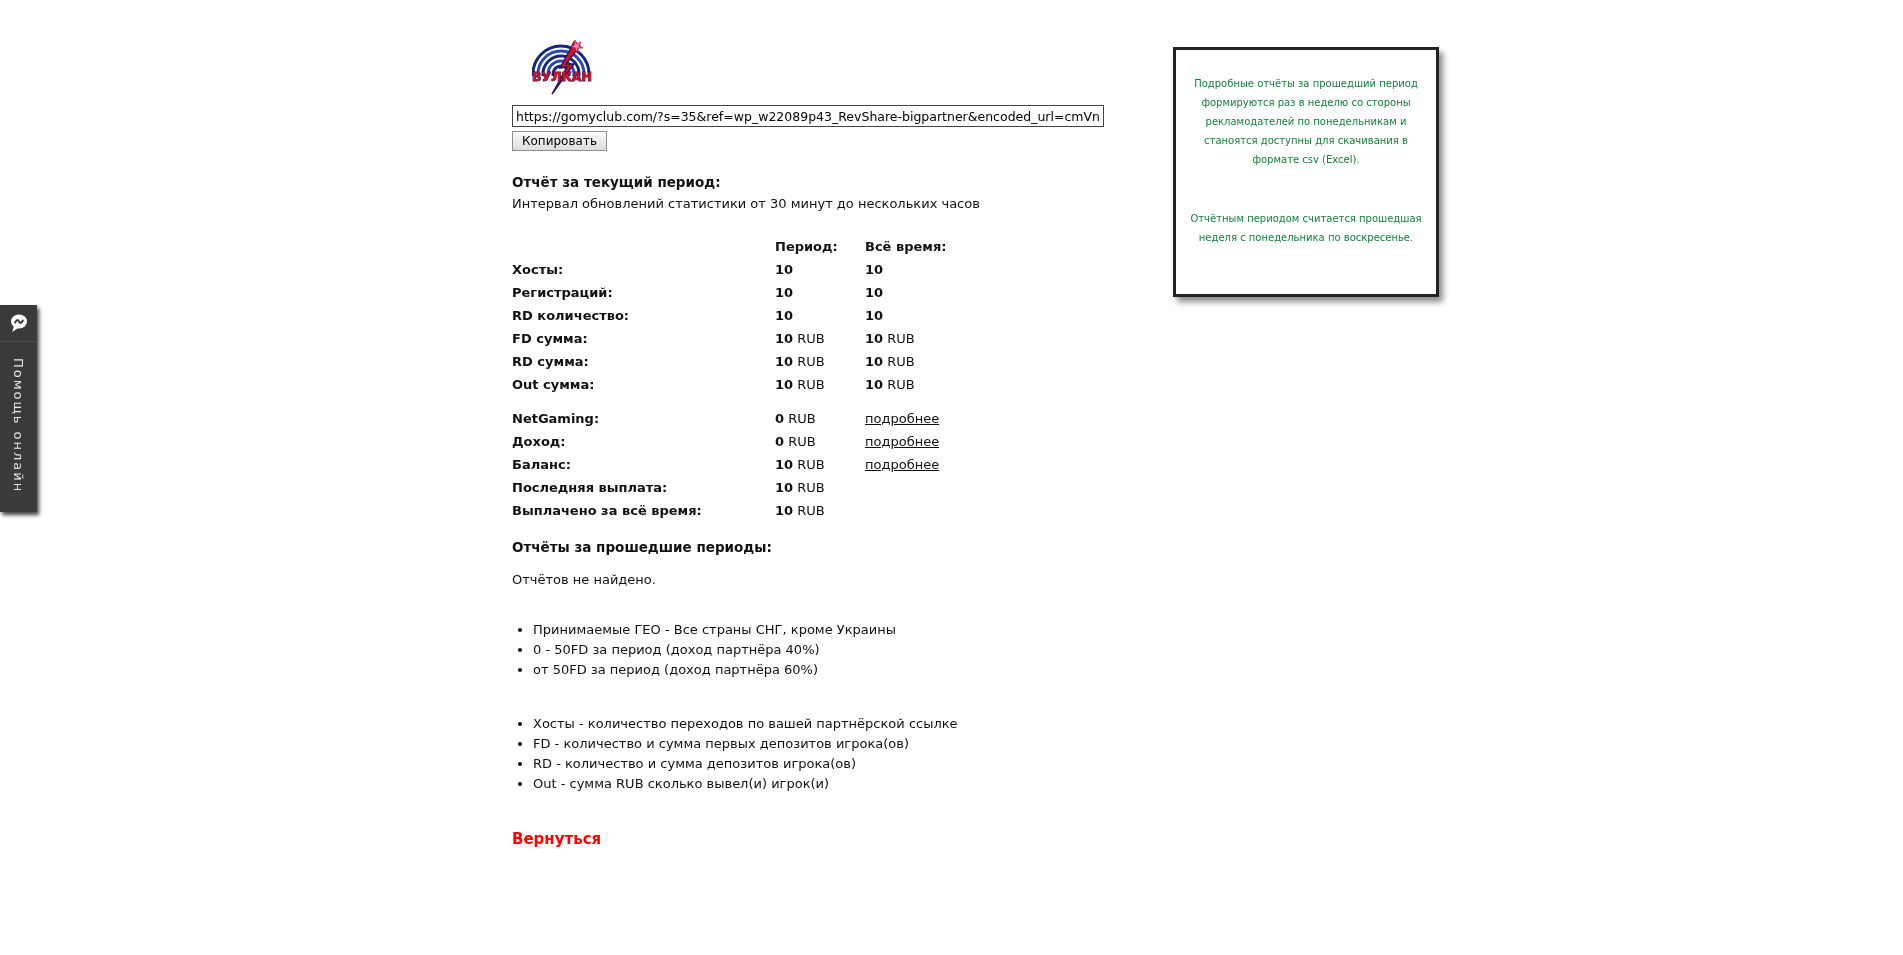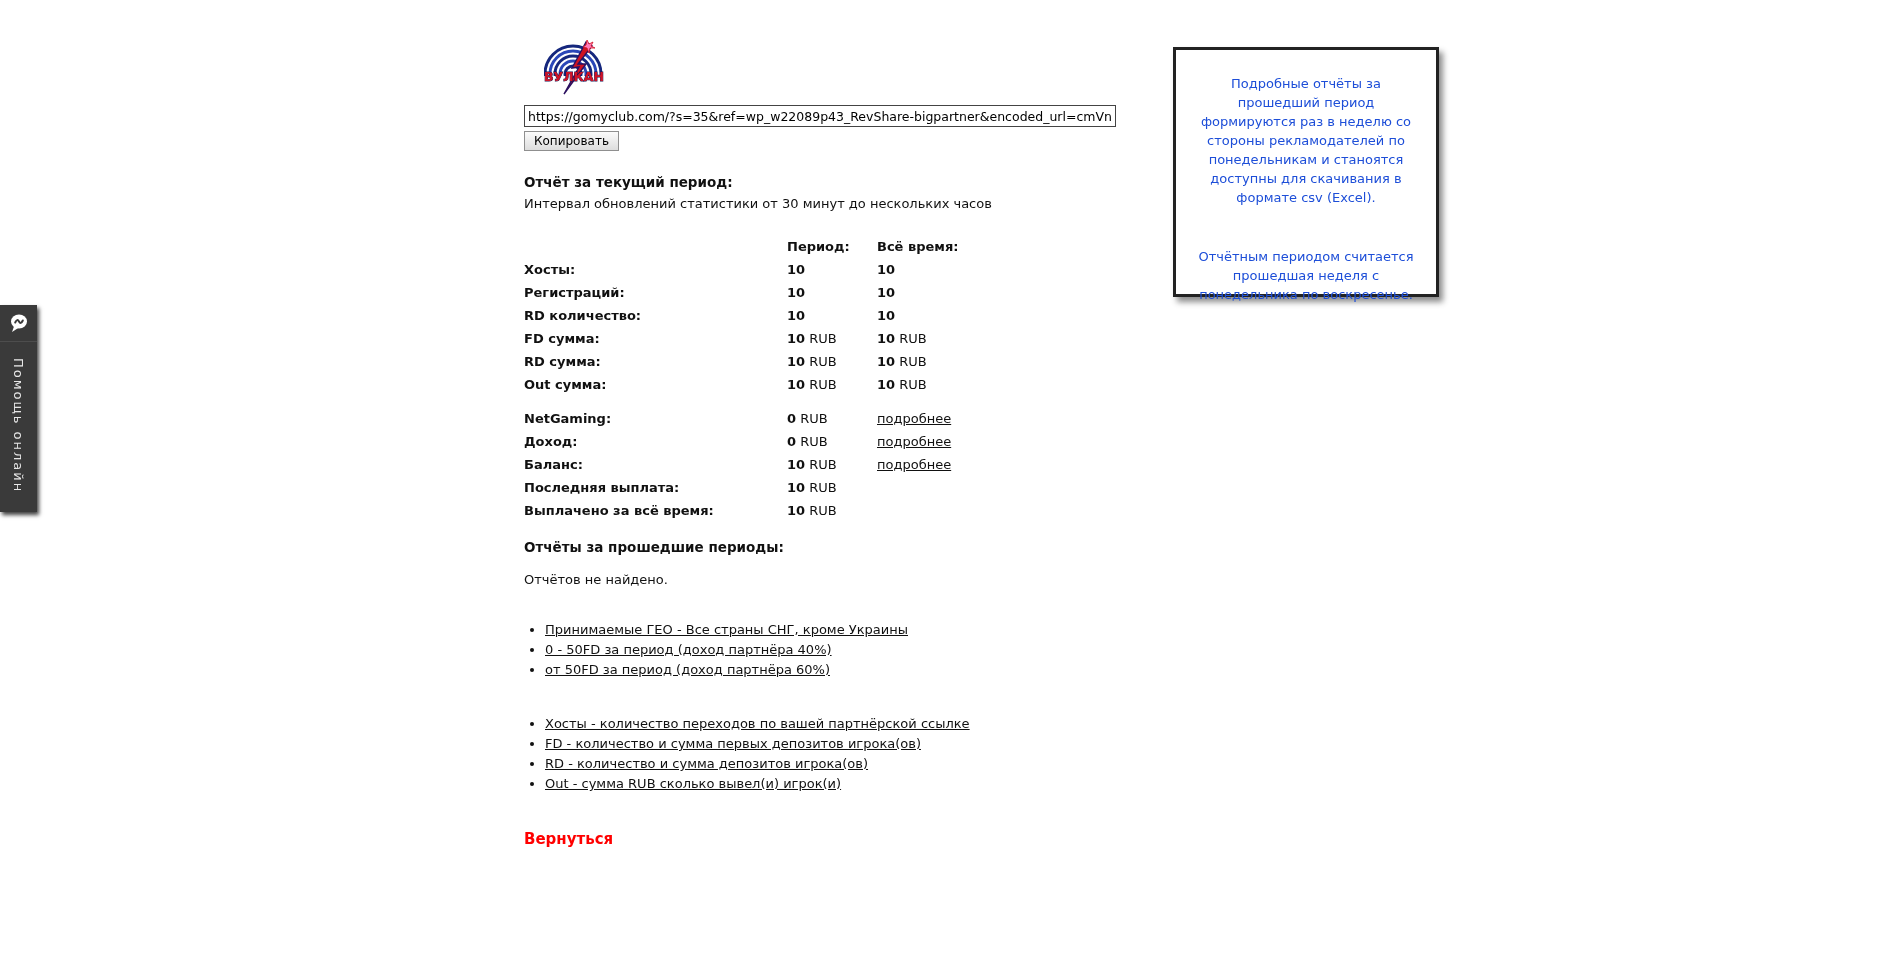--- a/index.html
+++ b/index.html
@@ -7,21 +7,21 @@
   body {
     width: 1903px; height: 955px;
     background: #ffffff;
     font-family: "DejaVu Sans", sans-serif;
     color: #111111;
     position: relative;
     overflow: hidden;
   }
 
   
-  .main { position: absolute; left: 524px; top: 34px; width: 660px; font-size: 13px; }
+  .main { position: absolute; left: 512px; top: 34px; width: 660px; font-size: 13px; }
 
   .logo { display: block; width: 64px; height: 64px; margin-left: 18px; }
 
   .ref-url {
     display: block; margin-top: 7px; width: 592px; height: 22px;
     border: 1px solid #444; padding: 2px 3px;
     font-family: "DejaVu Sans", sans-serif; font-size: 12.5px; color: #000;
     background: #fff;
   }
   .copy-btn {
@@ -48,37 +48,37 @@
   table.stats td.col-all { width: 120px; }
   table.stats .hdr td { font-weight: bold; }
   table.stats b { font-weight: bold; }
   table.stats .unit { font-weight: normal; }
   table.summary { margin-top: 11px; }
   .details-link { color: #111; text-decoration: underline; cursor: pointer; }
 
   .empty-note { margin-top: 14px; line-height: 20px; }
 
   ul.notes { margin: 30px 0 0 0; padding-left: 21px; }
-  ul.notes li { line-height: 20px; text-decoration: underline; }
+  ul.notes li { line-height: 20px; }
   ul.notes.second { margin-top: 34px; }
 
   .back-link {
     display: inline-block; margin-top: 36px;
     color: #ff0000; font-weight: bold; font-size: 15px;
     cursor: pointer;
   }
 
   
   .info-box {
     position: absolute; left: 1173px; top: 47px; width: 266px; height: 250px;
     background: #ffffff;
     border: 3px solid #222222;
     box-shadow: 4px 5px 6px rgba(0,0,0,0.45);
     padding: 24px 14px;
-    text-align: center; font-size: 13px; line-height: 19px; color: #1d4ed8;
+    text-align: center; font-size: 10px; line-height: 19px; color: #15803d;
   }
   .info-box p { margin: 0; }
   .info-box p + p { margin-top: 40px; }
 
   
   .help-tab {
     position: absolute; left: 0; top: 305px; width: 37px; height: 207px;
     background: #3a3a3a;
     box-shadow: 2px 3px 4px rgba(0,0,0,0.75);
     cursor: pointer;

